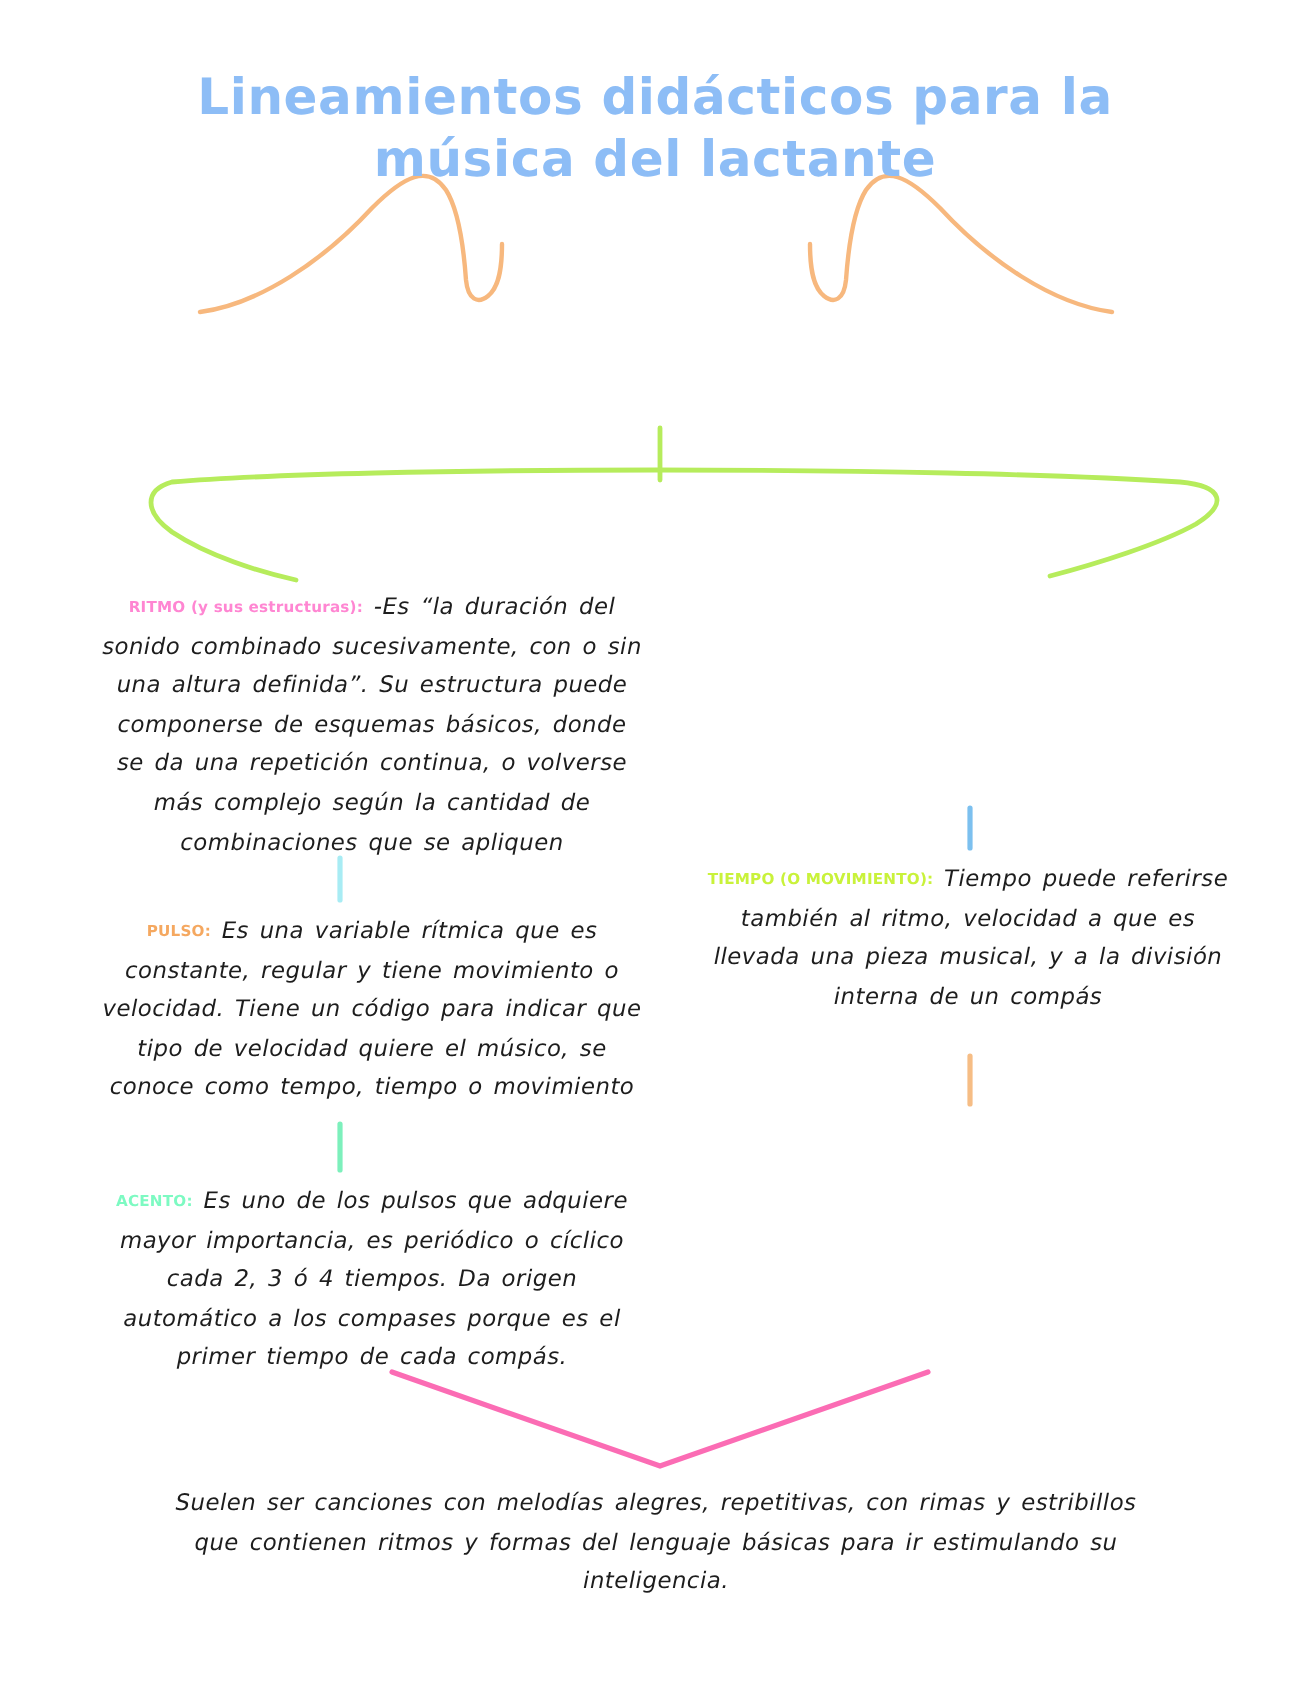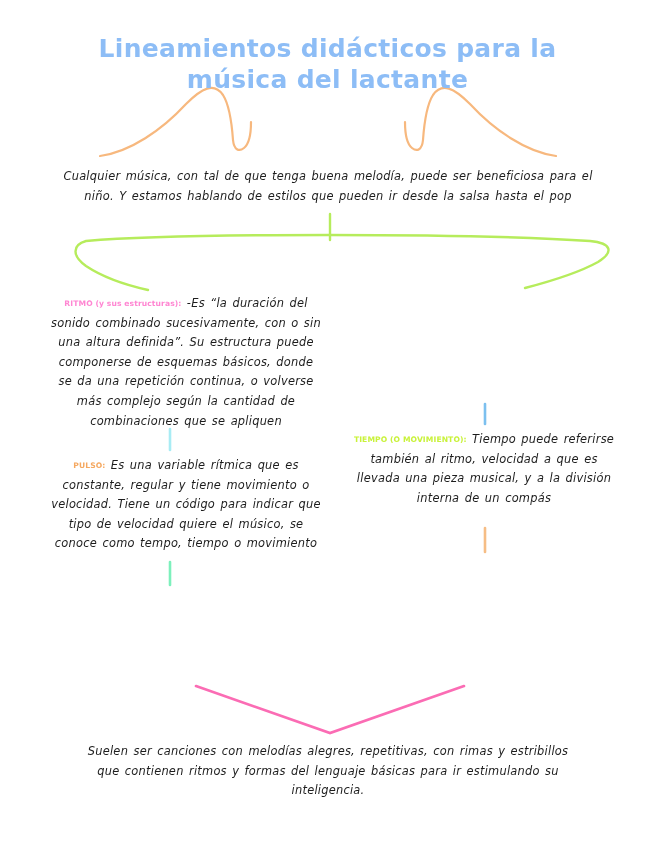--- a/index.html
+++ b/index.html
@@ -143,30 +143,32 @@
     <path d="M 170 562 L 170 585" stroke="#7df0bc" stroke-width="2.6"></path>
 
     <path d="M 485 404 L 485 424" stroke="#7cc0ef" stroke-width="2.6"></path>
     <path d="M 485 528 L 485 552" stroke="#f6bd85" stroke-width="2.6"></path>
 
     <path d="M 196 686 L 330 733 L 464 686" stroke="#fb6cb4" stroke-width="2.6"></path>
   </svg>
 
   <div class="title">Lineamientos didácticos para la música del lactante</div>
 
-  <div class="para lead">Cualquier música, con tal de que tenga buena melodía, puede ser beneficiosa para el niño. Y estamos hablando de estilos que pueden ir desde la salsa hasta el pop</div>
 
   <div class="node col-l n-ritmo">
     <span class="hd hd-ritmo">RITMO (y sus estructuras):</span><span> -Es “la duración del sonido combinado sucesivamente, con o sin una altura definida”. Su estructura puede componerse de esquemas básicos, donde se da una repetición continua, o volverse más complejo según la cantidad de combinaciones que se apliquen</span>
   </div>
 
   <div class="node col-l n-pulso">
     <span class="hd hd-pulso">PULSO:</span><span> Es una variable rítmica que es constante, regular y tiene movimiento o velocidad. Tiene un código para indicar que tipo de velocidad quiere el músico, se conoce como tempo, tiempo o movimiento</span>
   </div>
 
+  <div class="node col-l n-acento">
+    <span class="hd hd-acento">ACENTO:</span><span> Es uno de los pulsos que adquiere mayor importancia, es periódico o cíclico cada 2, 3 ó 4 tiempos. Da origen automático a los compases porque es el primer tiempo de cada compás.</span>
+  </div>
 
 
   <div class="node col-r n-tiempo">
     <span class="hd hd-tiempo">TIEMPO (O MOVIMIENTO):</span><span> Tiempo puede referirse también al ritmo, velocidad a que es llevada una pieza musical, y a la división interna de un compás</span>
   </div>
 
 
   <div class="para foot1">Suelen ser canciones con melodías alegres, repetitivas, con rimas y estribillos que contienen ritmos y formas del lenguaje básicas para ir estimulando su inteligencia.</div>
 
 </div>

